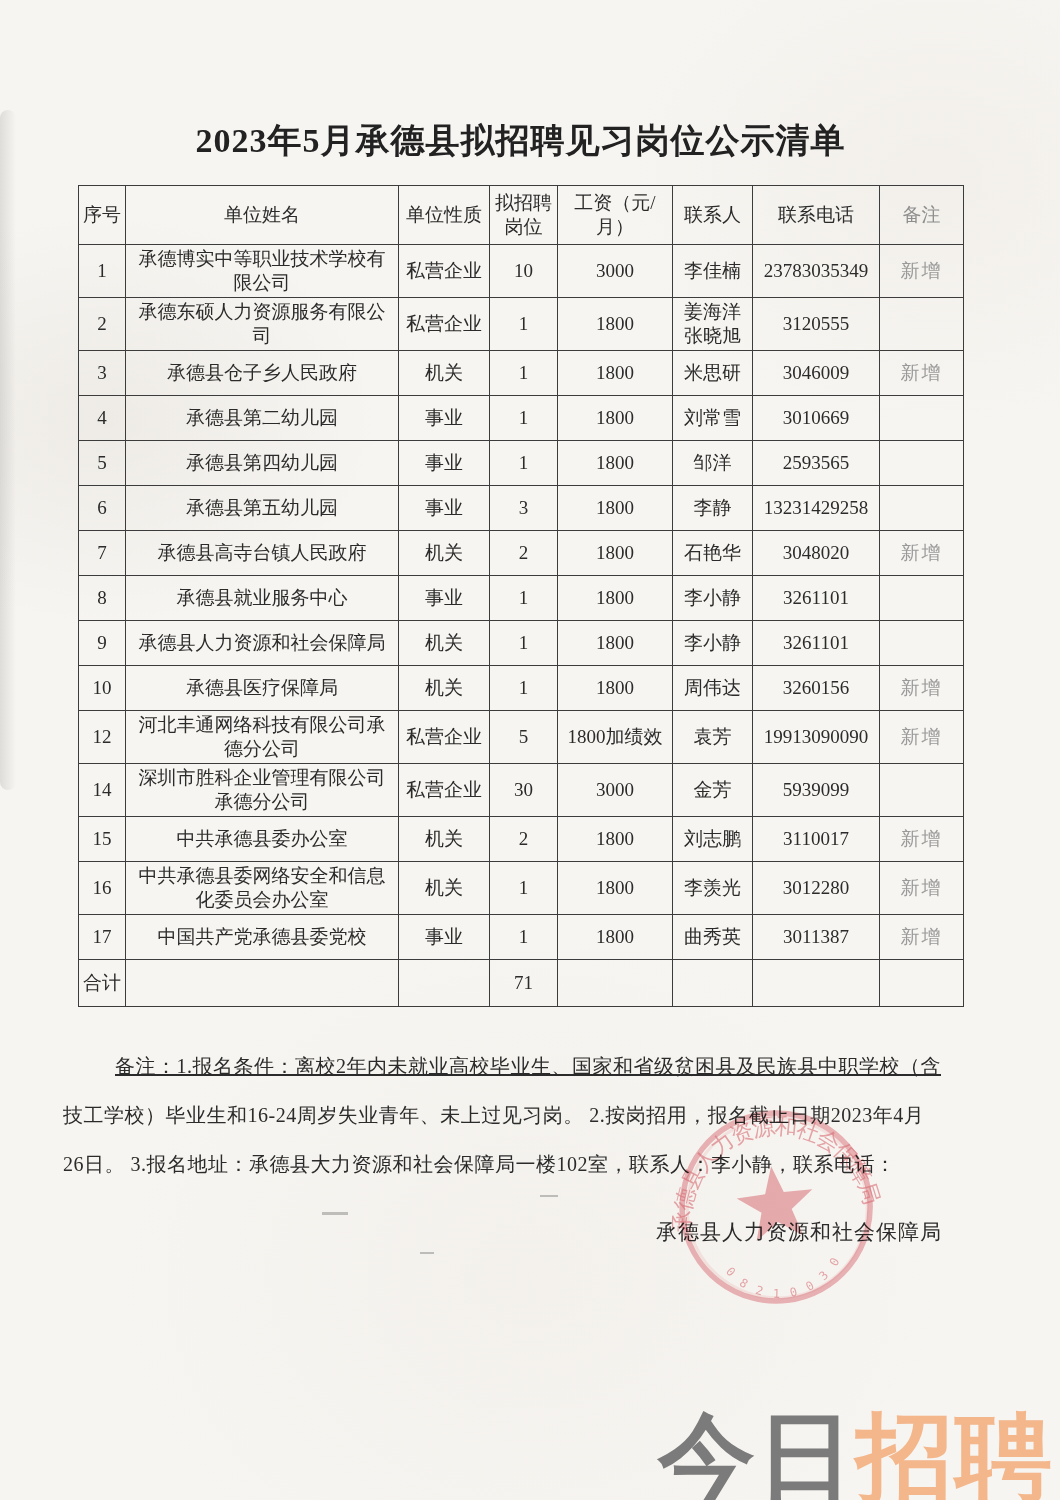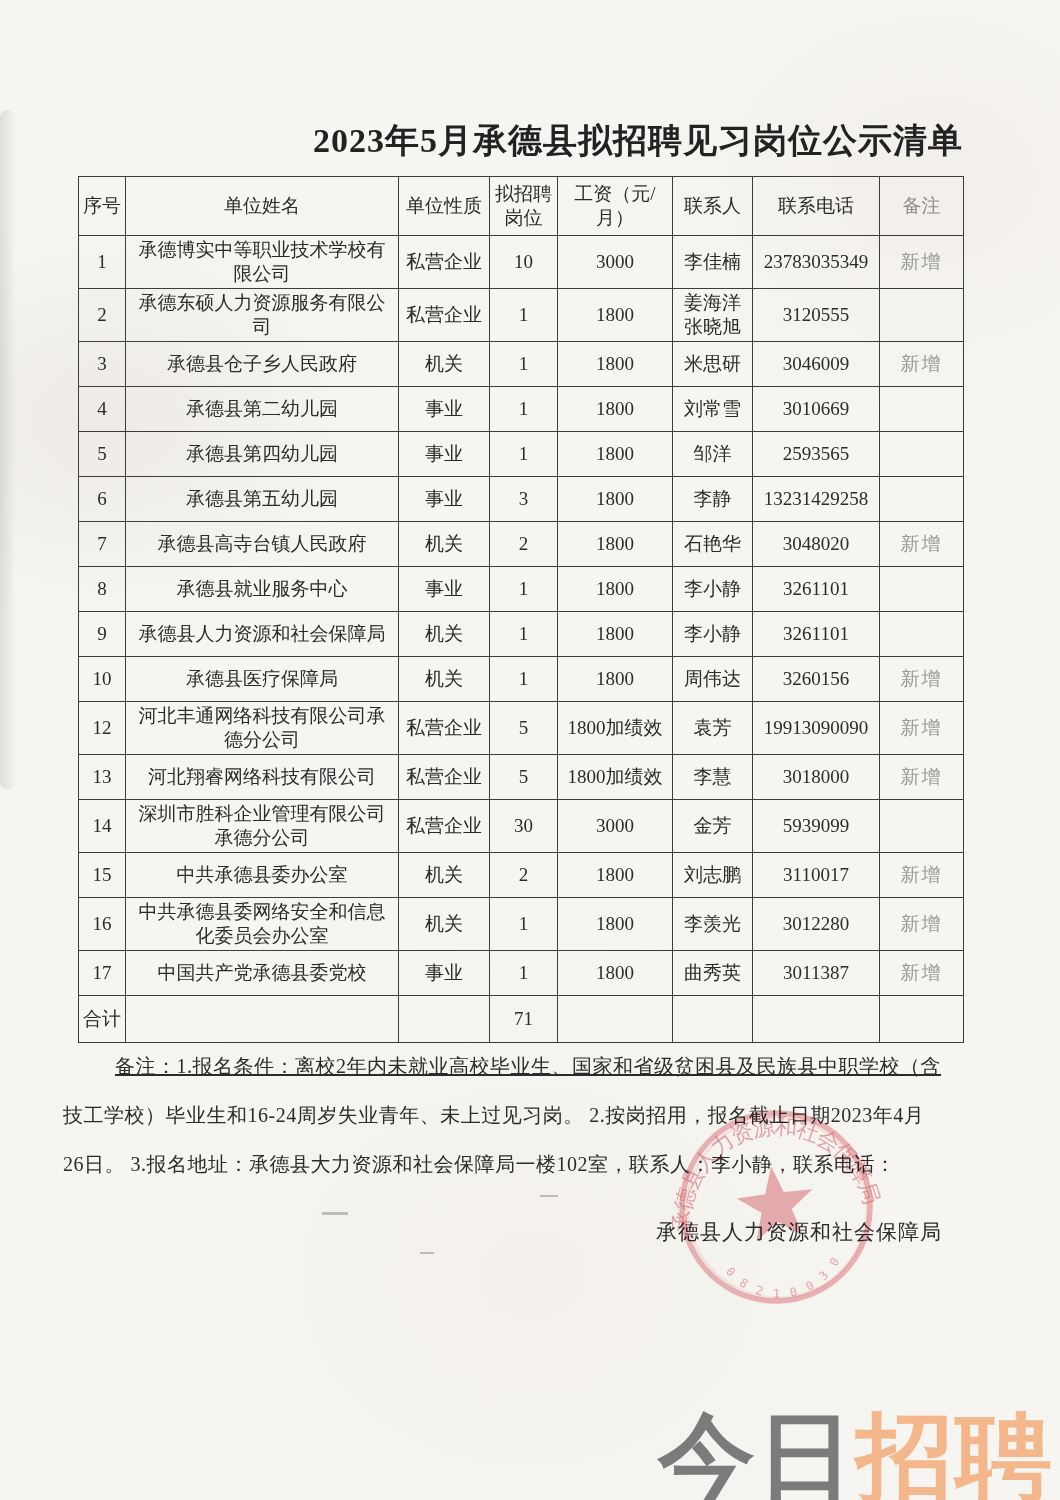--- a/index.html
+++ b/index.html
@@ -19,26 +19,26 @@
       radial-gradient(ellipse 520px 420px at 88% 12%, rgba(228,223,217,0.25), transparent 60%),
       radial-gradient(ellipse 600px 500px at 50% 85%, rgba(235,231,226,0.30), transparent 70%);
   }
   .edge-smudge{
     position:absolute;left:0;top:110px;width:16px;height:680px;
     background:linear-gradient(to right, rgba(110,110,110,0.18), rgba(110,110,110,0.0));
     border-radius:8px;
   }
   .title{
     position:absolute;top:118px;left:78px;width:885px;
-    text-align:right;
+    text-align:center;
     font-size:34px;font-weight:bold;letter-spacing:1px;
     color:#222;
   }
   table.doc-table{
-    position:absolute;top:176px;left:78px;
+    position:absolute;top:185px;left:78px;
     border-collapse:collapse;table-layout:fixed;
     width:885px;
     font-size:19px;
     color:#2b2b2b;
     border-radius:14px;
   }
   .doc-table th,.doc-table td{
     border:1.6px solid #3c3c3c;
     text-align:center;vertical-align:middle;
     padding:2px 4px;
@@ -220,30 +220,20 @@
           <td>12</td>
           <td>河北丰通网络科技有限公司承德分公司</td>
           <td>私营企业</td>
           <td>5</td>
           <td>1800加绩效</td>
           <td>袁芳</td>
           <td>19913090090</td>
           <td class="remark">新增</td>
         </tr>
         <tr>
-          <td>13</td>
-          <td>河北翔睿网络科技有限公司</td>
-          <td>私营企业</td>
-          <td>5</td>
-          <td>1800加绩效</td>
-          <td>李慧</td>
-          <td>3018000</td>
-          <td class="remark">新增</td>
-        </tr>
-        <tr>
           <td>14</td>
           <td>深圳市胜科企业管理有限公司承德分公司</td>
           <td>私营企业</td>
           <td>30</td>
           <td>3000</td>
           <td>金芳</td>
           <td>5939099</td>
           <td class="remark"></td>
         </tr>
         <tr>

